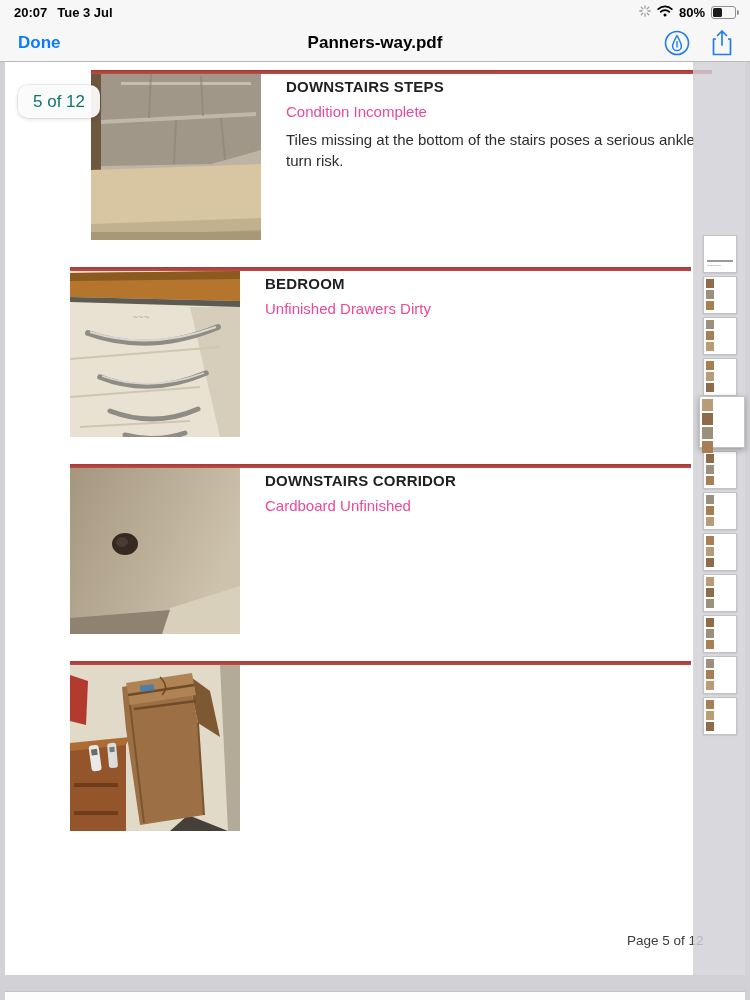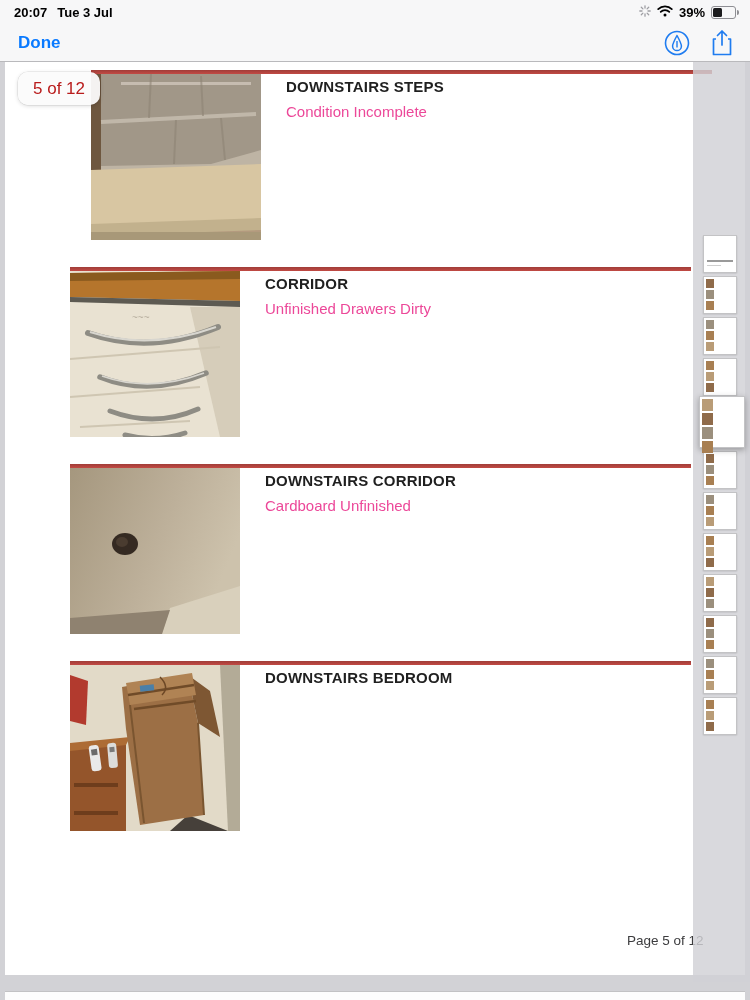--- a/index.html
+++ b/index.html
@@ -31,23 +31,23 @@
 
   .section{position:absolute;left:0;width:700px;}
   .red-line{position:absolute;left:65px;top:0;width:621px;height:3.5px;
     background:linear-gradient(to bottom,#a03d38,var(--divider,#c24a44));}
   .photo{position:absolute;left:65px;top:4px;width:170px;height:166px;}
   .sec-text{position:absolute;left:260px;top:8px;width:428px;}
   .sec-title{font-size:15px;font-weight:700;color:#1f1f1f;letter-spacing:.2px;margin:0 0 8px 0;}
   .sec-cond{font-size:15px;color:#ec4899;margin:0 0 9px 0;}
   .sec-note{font-size:15px;color:#2d2d2d;line-height:1.42;margin:0;}
 
-  .page-badge{position:absolute;left:18px;top:10px;min-width:58px;height:33px;padding:0 12px;
+  .page-badge{position:absolute;left:18px;top:23px;min-width:58px;height:33px;padding:0 12px;
     background:rgba(251,251,251,.95);border-radius:10px;display:flex;align-items:center;justify-content:center;
-    font-size:17px;color:#b91c1c;box-shadow:0 0 0 .5px rgba(0,0,0,.10),0 1px 4px rgba(0,0,0,.15);text-align:center;}
+    font-size:17px;color:#0f766e;box-shadow:0 0 0 .5px rgba(0,0,0,.10),0 1px 4px rgba(0,0,0,.15);text-align:center;}
   .page-footer{position:absolute;left:622px;top:871px;font-size:13.5px;color:#3c3c3e;}
 
   
   .thumb-rail{position:absolute;top:0;left:693px;width:57px;height:920px;background:rgba(209,209,213,.82);}
   .thumb{position:absolute;left:10px;width:34px;background:#fff;border:1px solid #c3c3c5;
     box-sizing:border-box;box-shadow:0 .5px 1.5px rgba(0,0,0,.18);padding:2px;cursor:pointer;}
   .thumb.selected{left:6px;width:46px;box-shadow:0 2px 6px rgba(0,0,0,.3);z-index:2;}
   .t-row{display:flex;gap:1.5px;margin-bottom:2px;}
   .t-img{width:8px;height:9px;flex:none;}
   .thumb.selected .t-img{width:11px;height:12px;}
@@ -83,30 +83,31 @@
           </g>
         </svg>
       </span>
       <span>
         <svg width="16" height="12" viewBox="0 0 16 12">
           <path d="M1.2 4.2 A9.6 9.6 0 0 1 14.8 4.2" fill="none" stroke="#000" stroke-width="1.7" stroke-linecap="round"></path>
           <path d="M3.7 6.9 A6.1 6.1 0 0 1 12.3 6.9" fill="none" stroke="#000" stroke-width="1.7" stroke-linecap="round"></path>
           <circle cx="8" cy="10" r="1.5" fill="#000"></circle>
         </svg>
       </span>
-      <span>39%</span>
+      <span>80%</span>
       <span class="batt">
           <span class="fill"></span>
           <span class="nub"></span>
         </span>
     </div>
   </div>
 
   <div class="nav-bar">
     <button class="done-btn">Done</button>
+    <div class="nav-title">Panners-way.pdf</div>
     <div class="nav-actions">
       <button class="icon-btn">
         <svg width="26" height="26" viewBox="0 0 26 26">
           <circle cx="13" cy="13" r="11.5" fill="none" stroke="#1f7cf0" stroke-width="1.6"></circle>
           <path d="M13 5.5 C13 5.5 8.6 13.5 8.6 16.2 A4.4 4.4 0 0 0 17.4 16.2 C17.4 13.5 13 5.5 13 5.5 Z" fill="none" stroke="#1f7cf0" stroke-width="1.5" stroke-linejoin="round"></path>
           <line x1="13" y1="11" x2="13" y2="17.5" stroke="#1f7cf0" stroke-width="1.4"></line>
         </svg>
       </button>
       <button class="icon-btn">
         <svg width="24" height="28" viewBox="0 0 24 28">
@@ -131,20 +132,21 @@
           <path d="M10 48 L165 40" stroke="#cdc4b8" stroke-width="4" fill="none" opacity=".7"></path>
           <path d="M60 0 L58 44 M110 2 L112 42 M85 46 L83 90 M130 44 L134 86" stroke="#8d8374" stroke-width="2" fill="none" opacity=".6"></path>
           <path d="M10 92 L120 90 L170 76 L170 92 L10 99 Z" fill="#beb4a4"></path>
           <polygon points="0,96 170,90 170,146 0,152" fill="#d8c6a2"></polygon>
           <polygon points="0,150 170,144 170,156 0,162" fill="#c2b18d"></polygon>
           <rect x="0" y="158" width="170" height="8" fill="#a89878"></rect>
         </svg>
         <div class="sec-text">
           <p class="sec-title">DOWNSTAIRS STEPS</p>
           <p class="sec-cond">Condition Incomplete</p>
+          <p class="sec-note">Tiles missing at the bottom of the stairs poses a serious ankle turn risk.</p>
         </div>
       </div>
 
       <div class="section" style="top:205px;height:190px;">
         <div class="red-line"></div>
         <svg class="photo" viewBox="0 0 170 166">
           <rect width="170" height="166" fill="#e9e2d2"></rect>
           <polygon points="0,2 170,0 170,30 0,26" fill="#b5752c"></polygon>
           <polygon points="0,2 170,0 170,8 0,10" fill="#8a5a1e"></polygon>
           <polygon points="0,26 170,30 170,36 0,31" fill="#5d5a52"></polygon>
@@ -152,21 +154,21 @@
           <path d="M0 88 L150 76 M0 126 L130 116 M10 156 L120 150" stroke="#cfc6b2" stroke-width="2" fill="none"></path>
           <path d="M18 62 Q80 84 148 56" stroke="#8e8c84" stroke-width="6" fill="none" stroke-linecap="round"></path>
           <path d="M20 61 Q80 80 146 56" stroke="#d8d6cf" stroke-width="2" fill="none"></path>
           <path d="M30 106 Q80 126 136 102" stroke="#8e8c84" stroke-width="5.5" fill="none" stroke-linecap="round"></path>
           <path d="M32 105 Q80 122 134 102" stroke="#d8d6cf" stroke-width="1.8" fill="none"></path>
           <path d="M40 140 Q85 157 128 138" stroke="#8e8c84" stroke-width="5" fill="none" stroke-linecap="round"></path>
           <path d="M55 164 Q85 172 115 162" stroke="#8e8c84" stroke-width="5" fill="none" stroke-linecap="round"></path>
           <text x="62" y="50" font-size="10" fill="#b9b0a0" font-family="sans-serif">~~~</text>
         </svg>
         <div class="sec-text">
-          <p class="sec-title">CORRIDOR</p>
+          <p class="sec-title">BEDROOM</p>
           <p class="sec-cond">Unfinished Drawers Dirty</p>
         </div>
       </div>
 
       <div class="section" style="top:402px;height:190px;padding-left:15px;">
         <div class="red-line"></div>
         <svg class="photo" viewBox="0 0 170 166">
           <defs>
             <linearGradient id="ceil" x1="0" y1="0" x2="1" y2="0.4">
               <stop offset="0" stop-color="#a5977e"></stop>
@@ -207,21 +209,20 @@
           </g>
           <polygon points="52,22 118,10 128,58 134,150 70,160 56,64" fill="#9c6f45"></polygon>
           <polygon points="118,10 128,58 150,72 140,26" fill="#7e5733"></polygon>
           <polygon points="56,18 122,8 126,30 60,40" fill="#b08354"></polygon>
           <path d="M58 30 L124 20 M64 44 L126 36" stroke="#704b28" stroke-width="2.5" fill="none"></path>
           <path d="M90 12 Q100 22 92 30" stroke="#6d4826" stroke-width="1.5" fill="none"></path>
           <rect x="70" y="20" width="14" height="6" fill="#4a7fa8" transform="rotate(-6 77 23)"></rect>
           <path d="M60 40 L74 158 M128 58 L134 150" stroke="#7a5530" stroke-width="2" fill="none"></path>
         </svg>
         <div class="sec-text">
-          <p class="sec-title">DOWNSTAIRS BEDROOM</p>
         </div>
       </div>
 
       <div class="page-footer">Page 5 of 12</div>
     </div>
 
     <div class="next-page"></div>
 
     <div class="page-badge">5 of 12</div>
 

